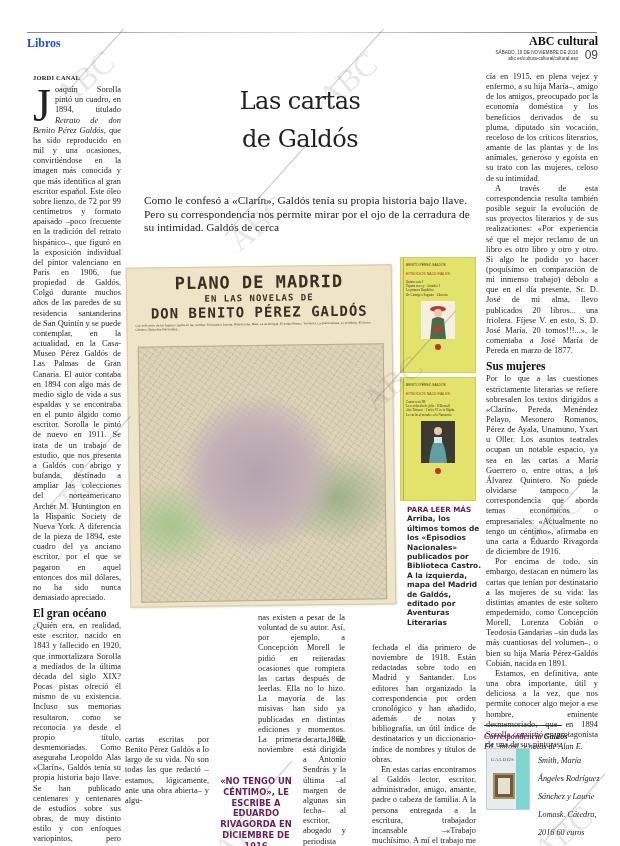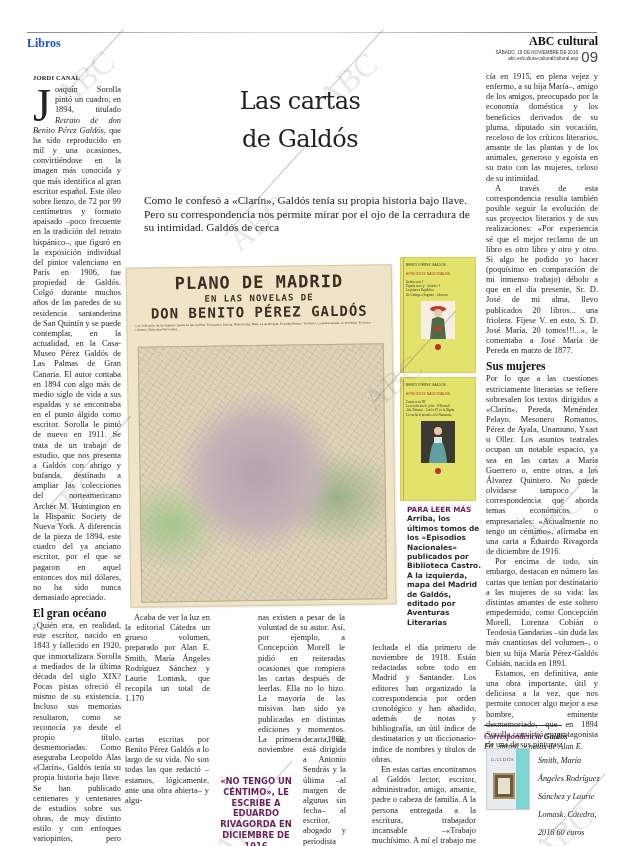--- a/index.html
+++ b/index.html
@@ -2,21 +2,21 @@
 <html><head>
 <meta charset="utf-8">
 <style>
   * { box-sizing: border-box; margin: 0; padding: 0; }
   html, body { width: 620px; height: 846px; background: #ffffff; overflow: hidden; }
   body { position: relative; font-family: "DejaVu Serif", serif; color: #1a1a1a; }
   .rule-top { position: absolute; left: 27px; top: 32px; width: 570px; height: 1px; background: linear-gradient(to right, #888 0%, #ccc 30%, #ddd 50%, #777 100%); }
   .section { position: absolute; left: 27px; top: 36px; font-family: "Liberation Serif", serif; font-weight: bold; font-size: 12px; color: #1d4ed8; }
   .masthead { position: absolute; right: 22px; top: 34px; font-family: "Liberation Serif", serif; font-weight: bold; font-size: 12px; color: #111; text-align: right; }
   .dateline { position: absolute; right: 42px; top: 50px; font-size: 4.6px; line-height: 6px; text-align: right; color: #333; font-family: "Liberation Sans", sans-serif; }
-  .pagenum { position: absolute; right: 22px; top: 48px; font-family: "Liberation Sans", sans-serif; font-size: 15px; color: #444; font-weight: 300; }
+  .pagenum { position: absolute; right: 22px; top: 48px; font-family: "Liberation Sans", sans-serif; font-size: 12px; color: #444; font-weight: 300; }
 
   .col { position: absolute; font-family: "Liberation Serif", serif; font-size: 8.4px; line-height: 10.15px; text-align: justify; color: #1f1f1f; hyphens: auto; }
   .col p { text-indent: 9px; }
   .col p.noindent { text-indent: 0; }
   .col h3 { font-family: "Liberation Serif", serif; font-weight: bold; font-size: 11.5px; line-height: 14px; margin: 3px 0 1px; color: #111; text-indent: 0; }
 
   .byline { font-weight: bold; font-size: 6.5px; letter-spacing: 0.2px; margin-bottom: 2px; }
   .dropcap { float: left; font-family: "Liberation Serif", serif; font-size: 46px; line-height: 38px; margin: 2px 4px 0 0; color: #222; }
 
   .headline { position: absolute; left: 140px; top: 82px; width: 320px; text-align: center; font-family: "DejaVu Serif", serif; font-weight: 300; font-size: 24px; line-height: 38px; color: #222; letter-spacing: -0.5px; }
@@ -136,21 +136,20 @@
   </div>
   <div class="emblem"></div>
 </div>
 
 <div class="caption">
   <div class="kicker">PARA LEER MÁS</div>
   <div>Arriba, los últimos tomos de los «Episodios Nacionales» publicados por Biblioteca Castro. A la izquierda, mapa del Madrid de Galdós, editado por Aventuras Literarias</div>
 </div>
 
 <div class="col" style="left:125px; top:613px; width:85px;">
-  <p><span>Acaba de ver la luz en la editorial Cátedra un grueso volumen, preparado por Alan E. Smith, María Ángeles Rodríguez Sánchez y Laurie Lomask, que recopila un total de 1.170</span></p>
 </div>
 <div class="col" style="left:125px; top:735px; width:84px;">
   <p class="noindent">cartas escritas por Benito Pérez Galdós a lo largo de su vida. No son todas las que redactó –estamos, lógicamente, ante una obra abierta– y algu-</p>
 </div>
 
 <style>
 </style>
 
 <div class="col" style="left:258px; top:613px; width:87px;">
   <p class="noindent">nas existen a pesar de la voluntad de su autor. Así, por ejemplo, a Concepción Morell le pidió en reiteradas ocasiones que rompiera las cartas después de leerlas. Ella no lo hizo. La mayoría de las misivas han sido ya publicadas en distintas ediciones y momentos. La primera carta, de noviembre</p>

